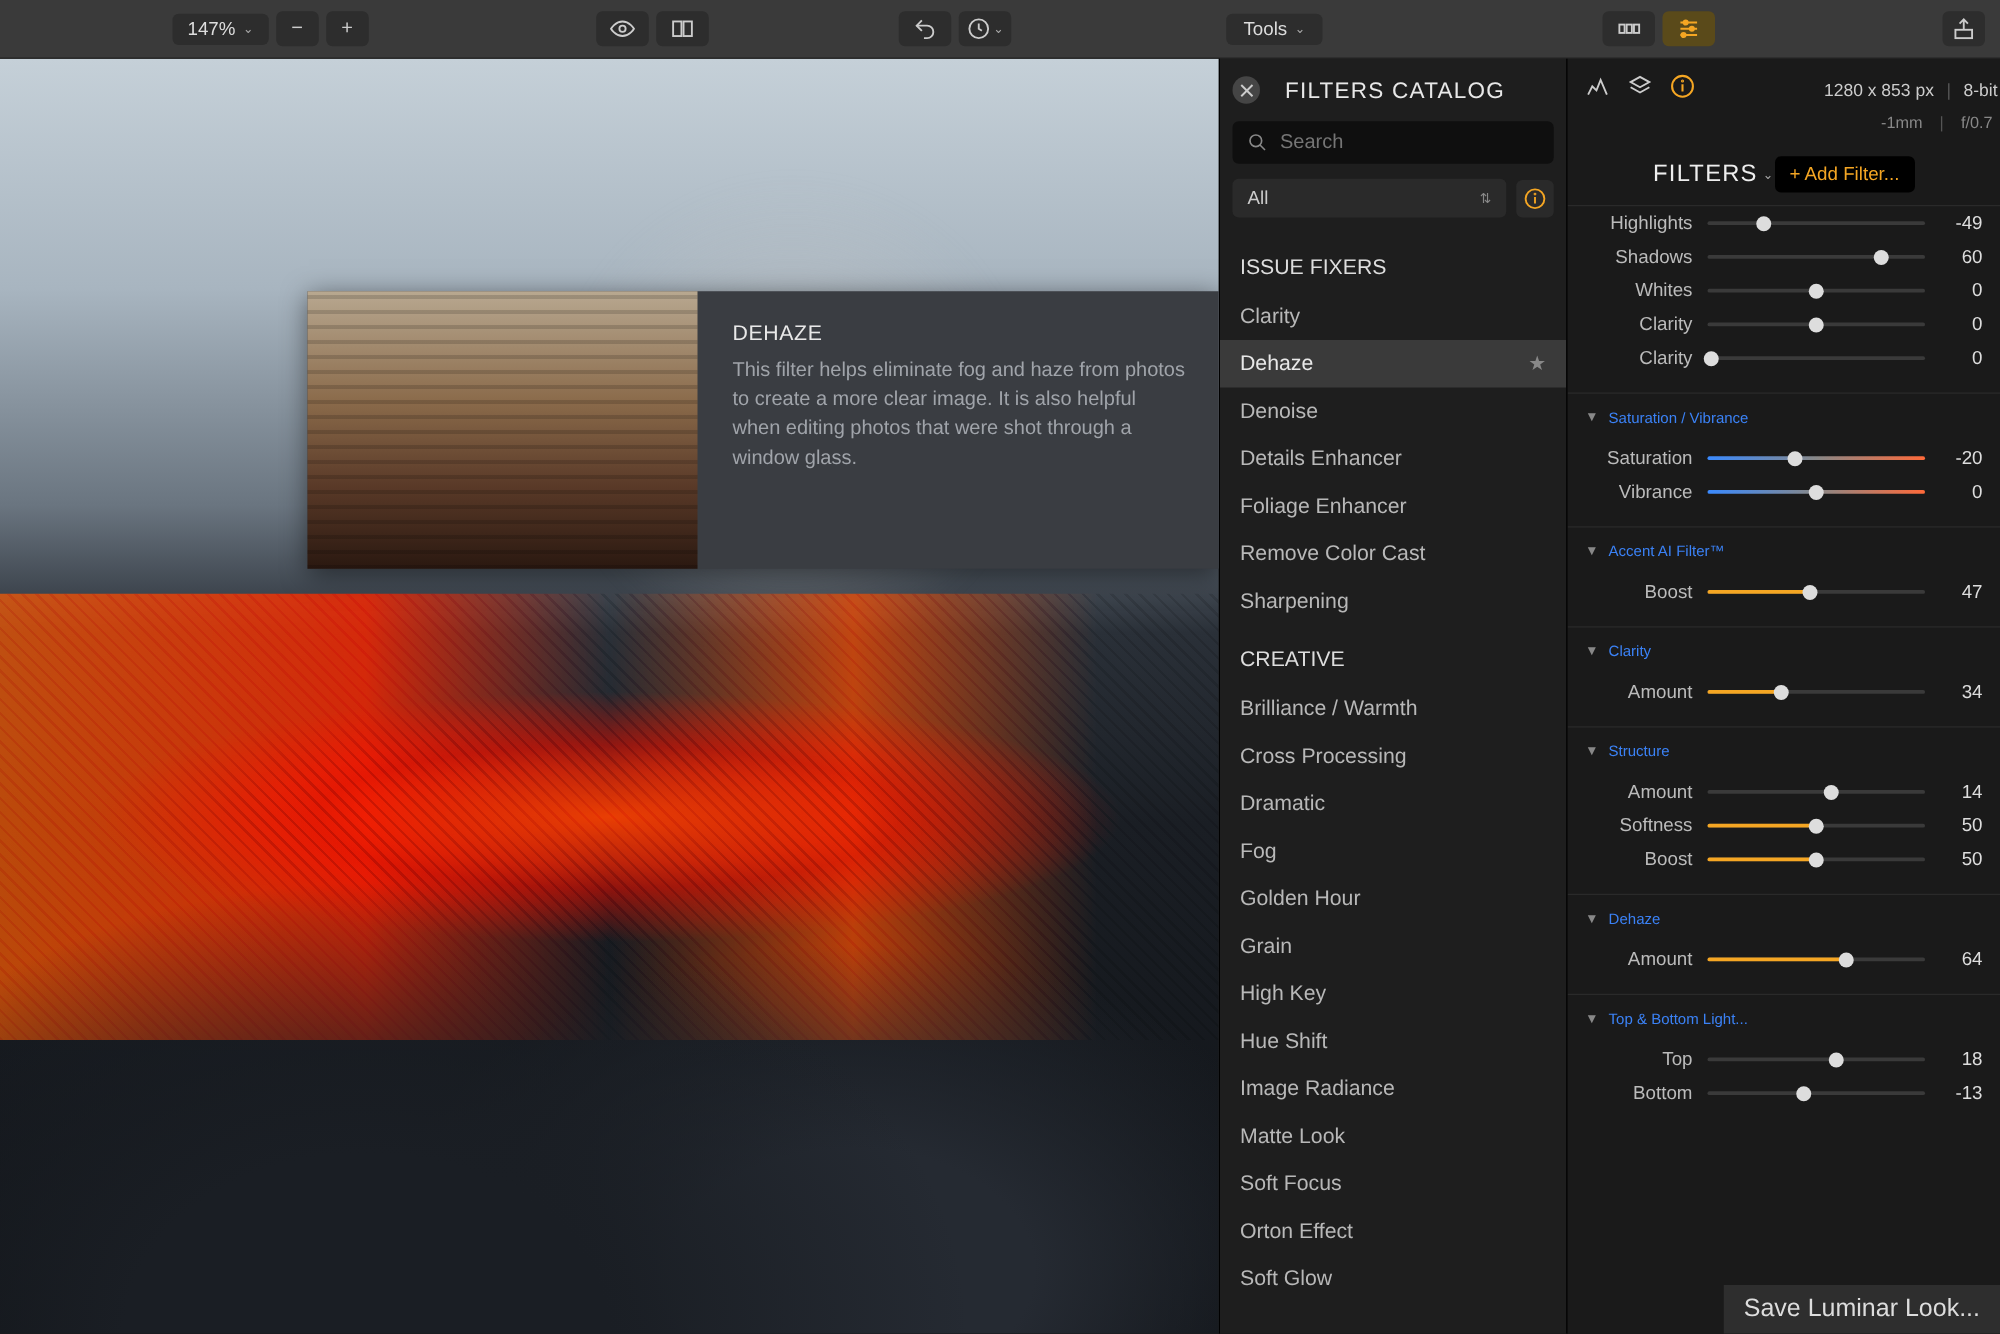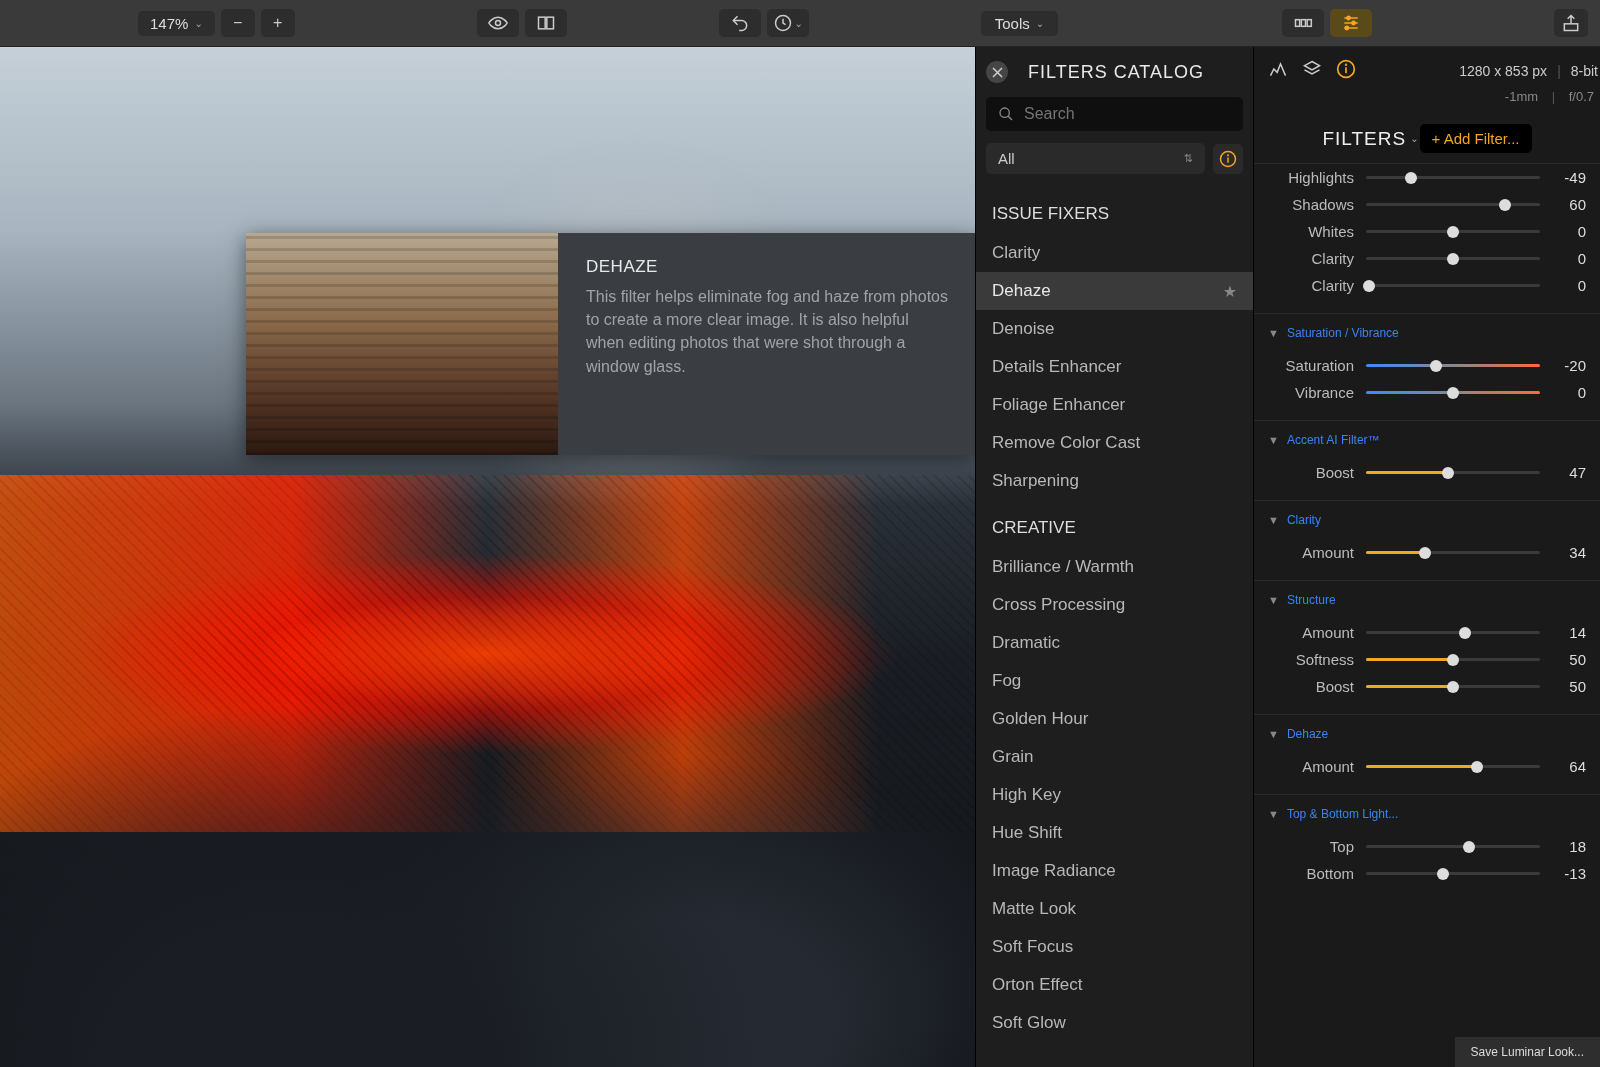--- a/index.html
+++ b/index.html
@@ -75,21 +75,21 @@
 .tri { color: #888; font-size: 11px; }
 .sliders { padding: 0 14px 14px 14px; }
 .slider-row { display: flex; align-items: center; gap: 12px; padding: 5px 0; }
 .slider-label { width: 86px; text-align: right; font-size: 15px; color: #bbb; }
 .slider-track { flex: 1; height: 3px; background: #3a3a3a; border-radius: 2px; position: relative; cursor: pointer; }
 .slider-track.grad { background: linear-gradient(90deg, #3a8aff, #888, #ff6a3a); }
 .slider-track.orange .slider-fill { background: #f5a623; }
 .slider-fill { position: absolute; left: 0; top: 0; bottom: 0; background: #666; border-radius: 2px; }
 .slider-thumb { position: absolute; top: 50%; width: 12px; height: 12px; background: #ddd; border-radius: 50%; transform: translate(-50%, -50%); }
 .slider-val { width: 34px; text-align: right; font-size: 15px; color: #ddd; }
-.bottom-bar { position: absolute; bottom: 0; right: 0; background: #2e2e2e; padding: 8px 16px; font-size: 12px; color: #ddd; cursor: pointer; }
+.bottom-bar { position: absolute; bottom: 0; right: 0; background: #2e2e2e; padding: 8px 16px; font-size: 20px; color: #ddd; cursor: pointer; }
 
 
 ::-webkit-scrollbar { width: 8px; }
 ::-webkit-scrollbar-track { background: #1a1a1a; }
 ::-webkit-scrollbar-thumb { background: #3a3a3a; border-radius: 4px; }
 </style>
 </head>
 <body>
 
 <div class="toolbar">

